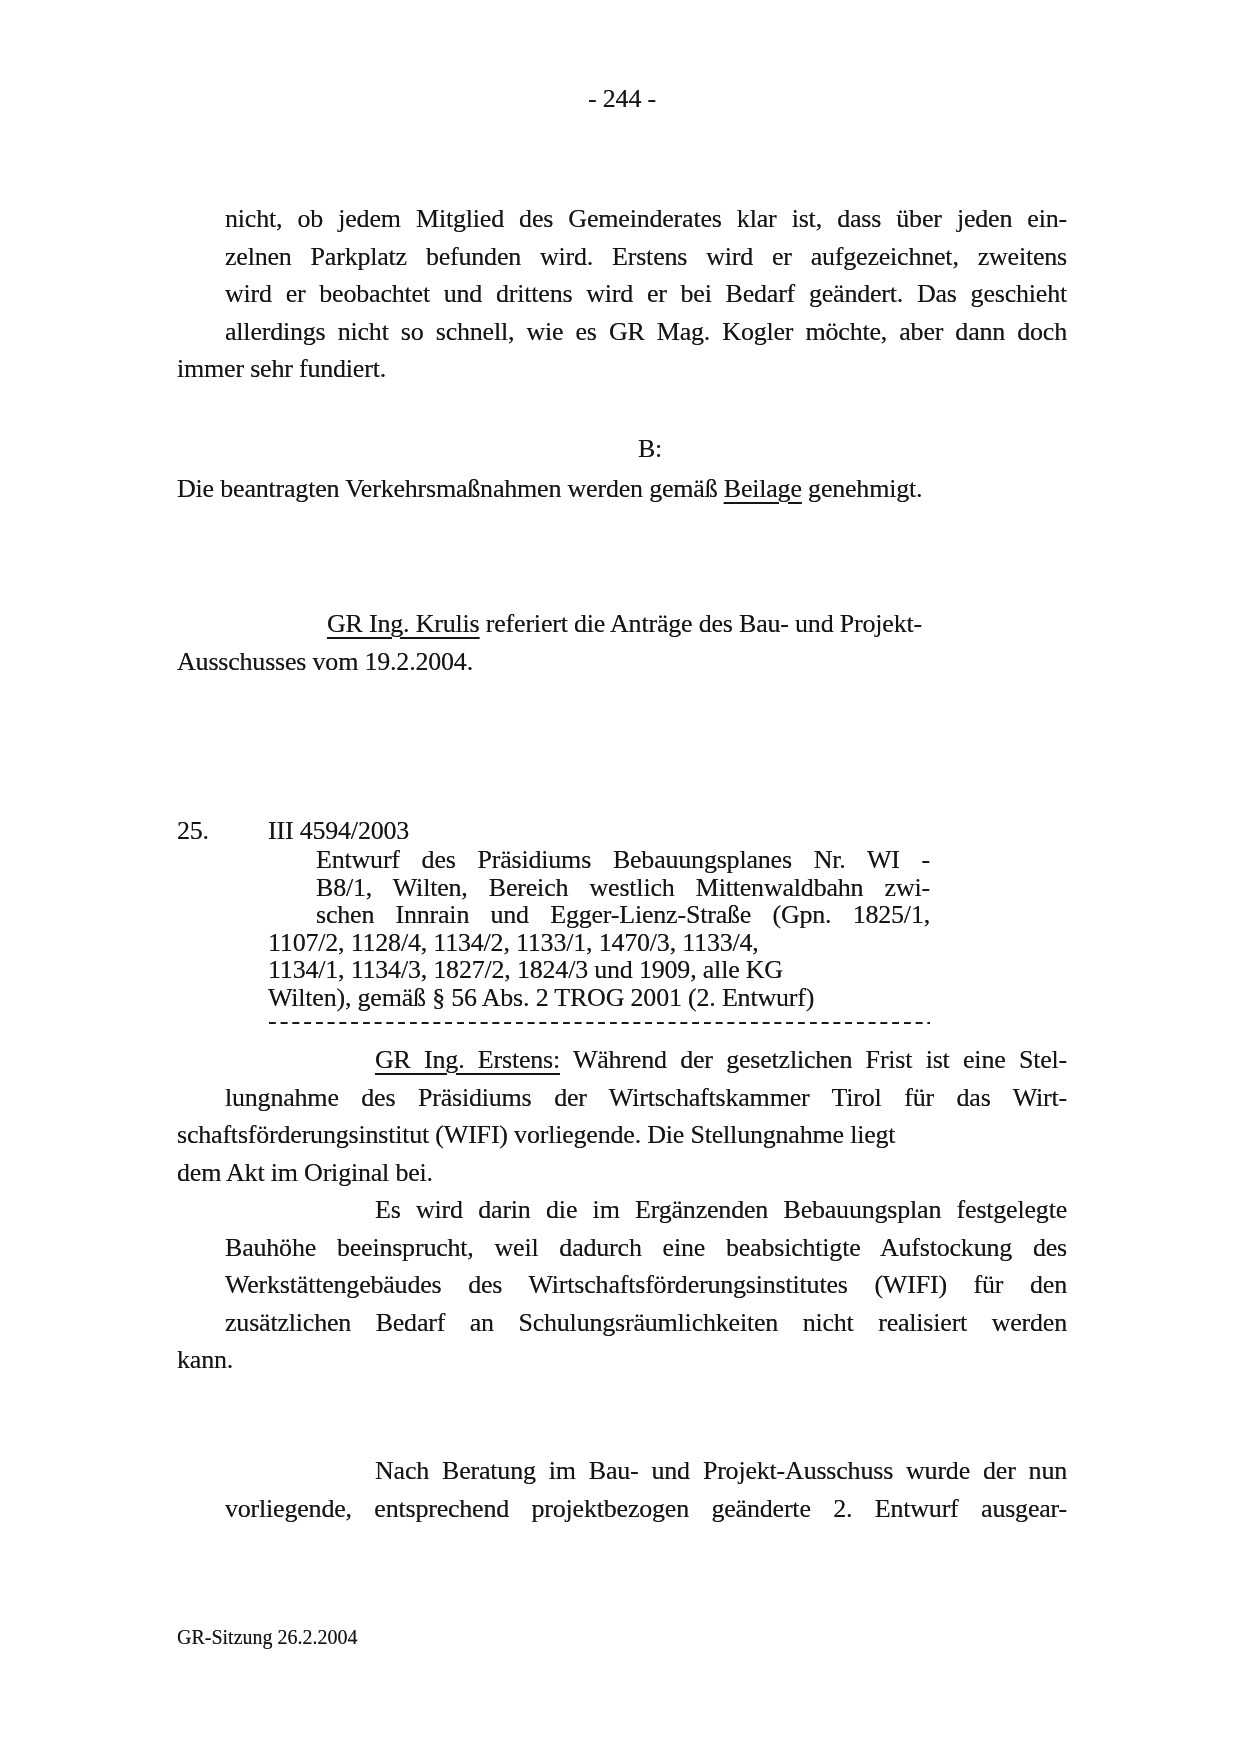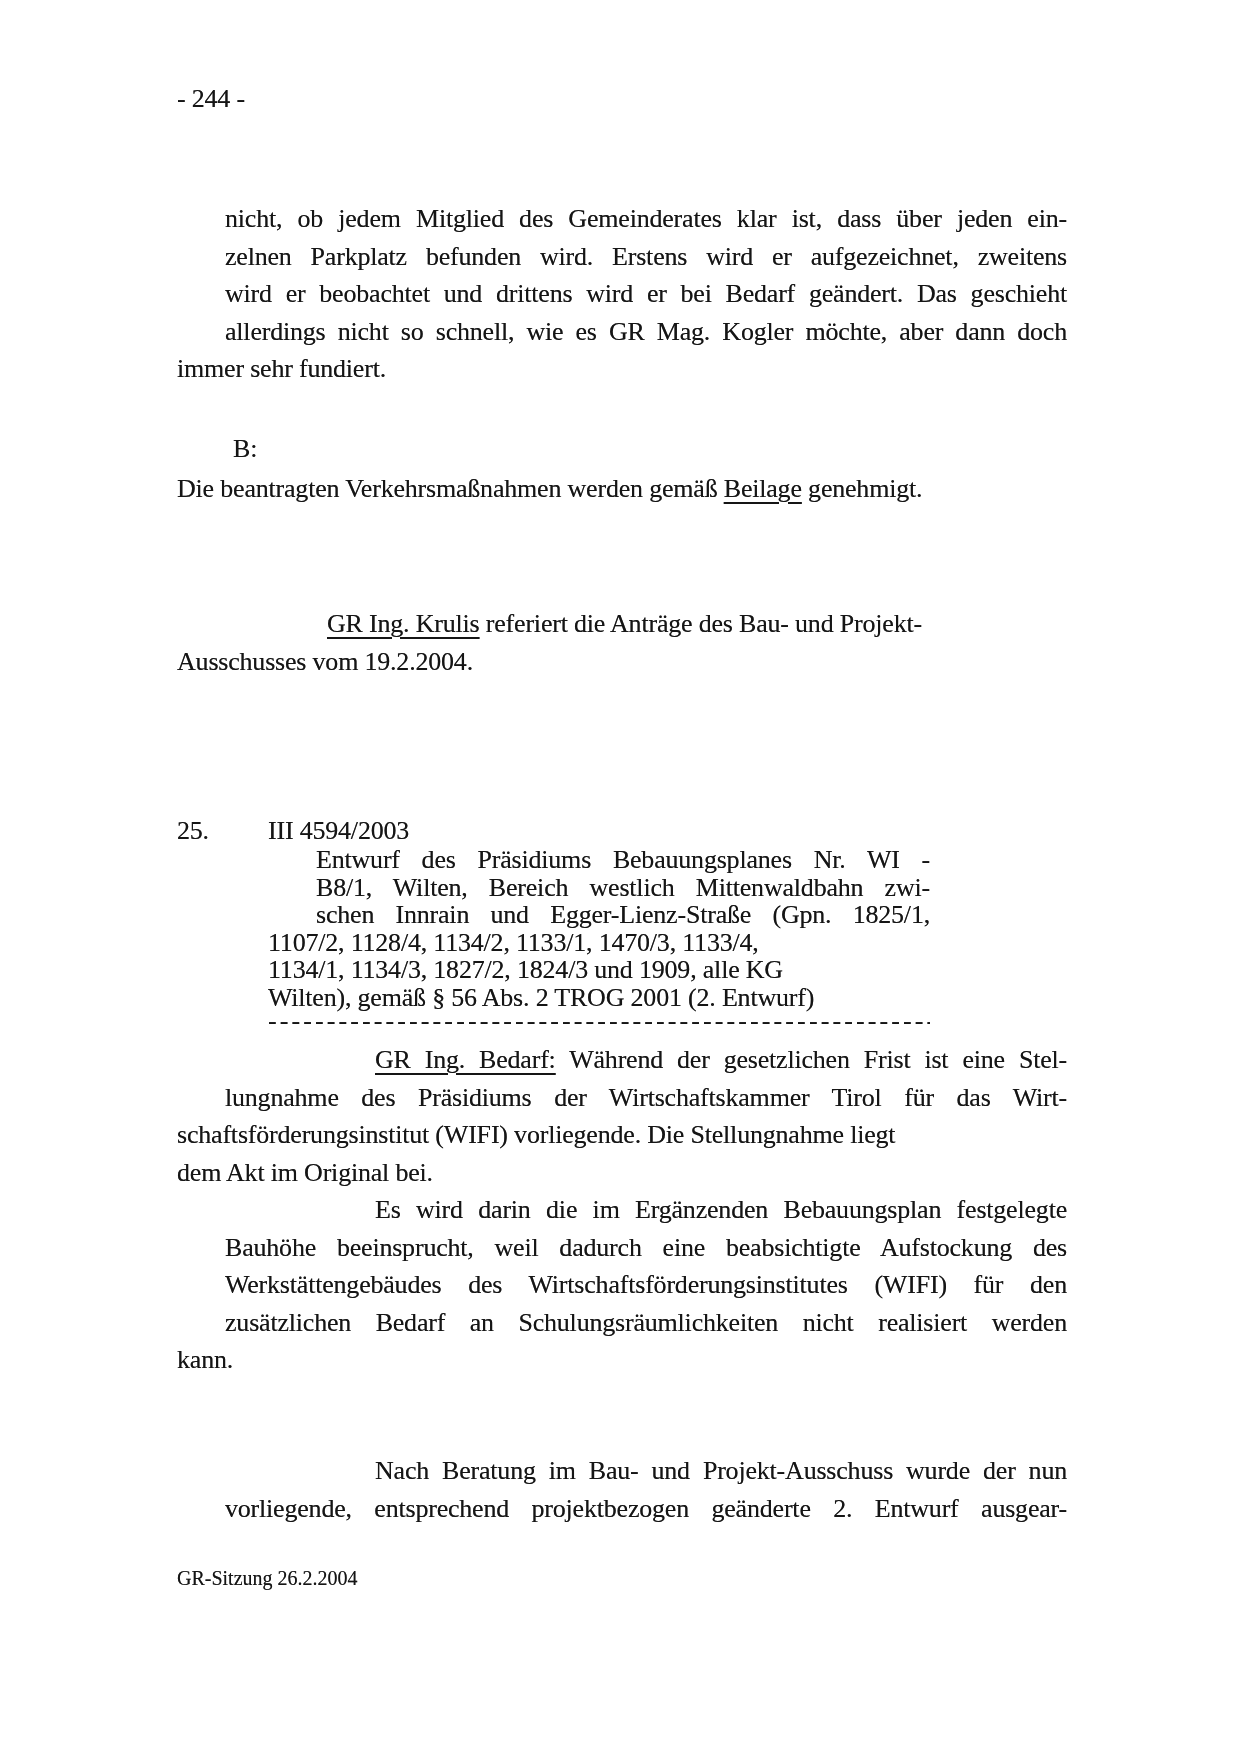--- a/index.html
+++ b/index.html
@@ -13,21 +13,21 @@
     font-size: 26px;
     letter-spacing: -0.2px;
     text-shadow: 0 0 0.6px rgba(0,0,0,0.55);
   }
   .abs { position: absolute; }
   .col { left: 177px; width: 890px; }
   .ln  { height: 37.5px; line-height: 37.5px; }
   .j   { text-align: justify; text-align-last: justify; margin-left: 48px; }
   .ind { text-indent: 150px; }
   .u   { text-decoration: underline; text-decoration-thickness: 2px; text-underline-offset: 5px; }
-  .center { }
+  .center { text-align: center; }
   .subject { left: 268px; width: 662px; }
   .subject .ln { height: 27.5px; line-height: 27.5px; }
   .itemline { display: flex; }
   .item-no { display: inline-block; width: 91px; }
   .divider {
     left: 268px; width: 662px;
     height: 27.5px; line-height: 27.5px;
     letter-spacing: 3.1px;
     white-space: nowrap;
     overflow: hidden;
@@ -73,34 +73,34 @@
     <div class="ln j">B8/1, Wilten, Bereich westlich Mittenwaldbahn zwi-</div>
     <div class="ln j">schen Innrain und Egger-Lienz-Straße (Gpn. 1825/1,</div>
     <div class="ln">1107/2, 1128/4, 1134/2, 1133/1, 1470/3, 1133/4,</div>
     <div class="ln">1134/1, 1134/3, 1827/2, 1824/3 und 1909, alle KG</div>
     <div class="ln">Wilten), gemäß § 56 Abs. 2 TROG 2001 (2. Entwurf)</div>
   </div>
 
   <div class="abs divider" style="top:1007px">---------------------------------------------------------</div>
 
   <div class="abs col" style="top:1041px">
-    <div class="ln j ind"><span class="u">GR Ing. Bedarf:</span> <span>Während der gesetzlichen Frist ist eine Stel-</span></div>
+    <div class="ln j ind"><span class="u">GR Ing. Erstens:</span> <span>Während der gesetzlichen Frist ist eine Stel-</span></div>
     <div class="ln j">lungnahme des Präsidiums der Wirtschaftskammer Tirol für das Wirt-</div>
     <div class="ln">schaftsförderungsinstitut (WIFI) vorliegende. Die Stellungnahme liegt</div>
     <div class="ln">dem Akt im Original bei.</div>
   </div>
 
   <div class="abs col" style="top:1191px">
     <div class="ln j ind">Es wird darin die im Ergänzenden Bebauungsplan festgelegte</div>
     <div class="ln j">Bauhöhe beeinsprucht, weil dadurch eine beabsichtigte Aufstockung des</div>
     <div class="ln j">Werkstättengebäudes des Wirtschaftsförderungsinstitutes (WIFI) für den</div>
     <div class="ln j">zusätzlichen Bedarf an Schulungsräumlichkeiten nicht realisiert werden</div>
     <div class="ln">kann.</div>
   </div>
 
   <div class="abs col" style="top:1452px">
     <div class="ln j ind">Nach Beratung im Bau- und Projekt-Ausschuss wurde der nun</div>
     <div class="ln j">vorliegende, entsprechend projektbezogen geänderte 2. Entwurf ausgear-</div>
   </div>
 
-  <div class="abs col footer" style="top:1566px">GR-Sitzung 26.2.2004</div>
+  <div class="abs col footer" style="top:1625px">GR-Sitzung 26.2.2004</div>
 
 </div>
 
 </body></html>

